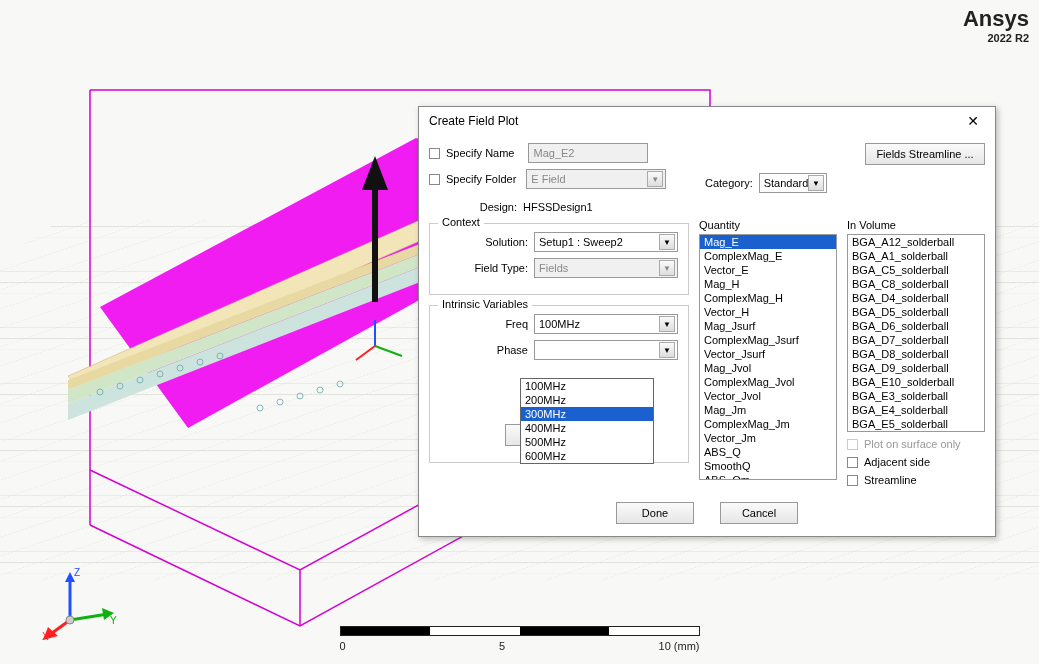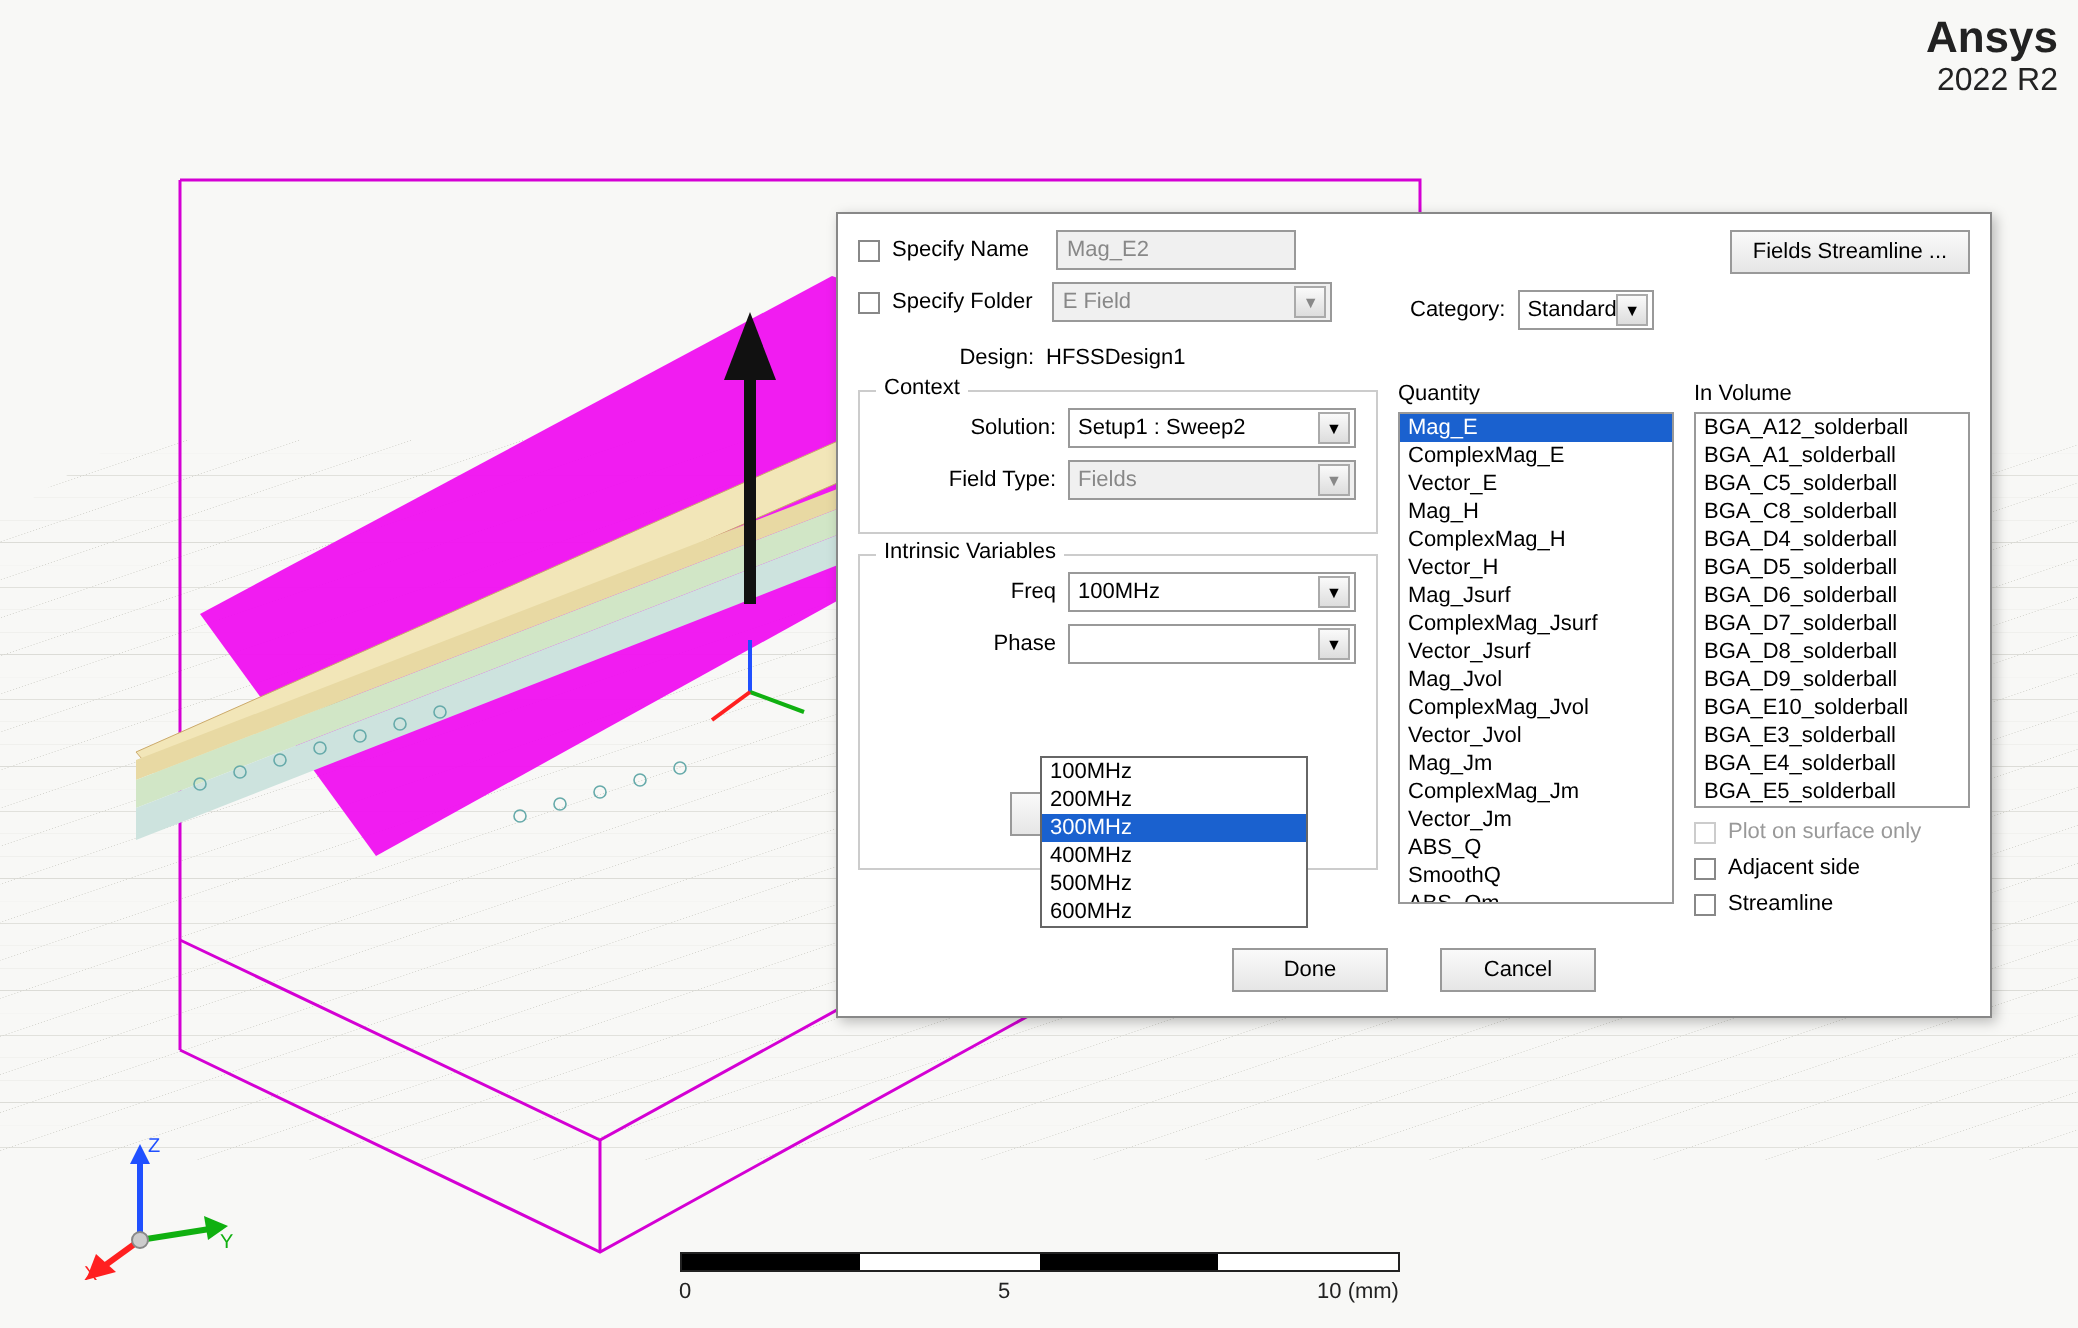--- a/index.html
+++ b/index.html
@@ -19,21 +19,21 @@
     background: #f8f8f6;
   }
   .viewport svg { display: block; }
   .logo {
     position: absolute;
     top: 6px; right: 10px;
     text-align: right;
     color: #222;
   }
   .logo .brand { font-size: 22px; font-weight: 700; }
-  .logo .ver { font-size: 16px; font-weight: 400; }
+  .logo .ver { font-size: 11px; font-weight: 700; }
   .triad {
     position: absolute;
     left: 40px; bottom: 20px;
     width: 80px; height: 80px;
   }
   .scalebar {
     position: absolute;
     bottom: 12px;
     left: 50%;
     transform: translateX(-50%);
@@ -297,20 +297,24 @@
       <div></div>
     </div>
   <div class="labels">
     <span>0</span>
     <span>5</span>
     <span>10 (mm)</span>
   </div>
 </div>
 
 <div class="dialog">
+  <div class="titlebar">
+    <span>Create Field Plot</span>
+    <span class="close">✕</span>
+  </div>
   <div class="dbody">
 
     <div style="display:flex; gap:12px;">
 
       <div style="flex:1;">
         <div class="row">
           <span class="cb"></span>
           <span>Specify Name</span>
           <div class="txtinput disabled" style="width:120px; margin-left:8px;">Mag_E2</div>
         </div>

